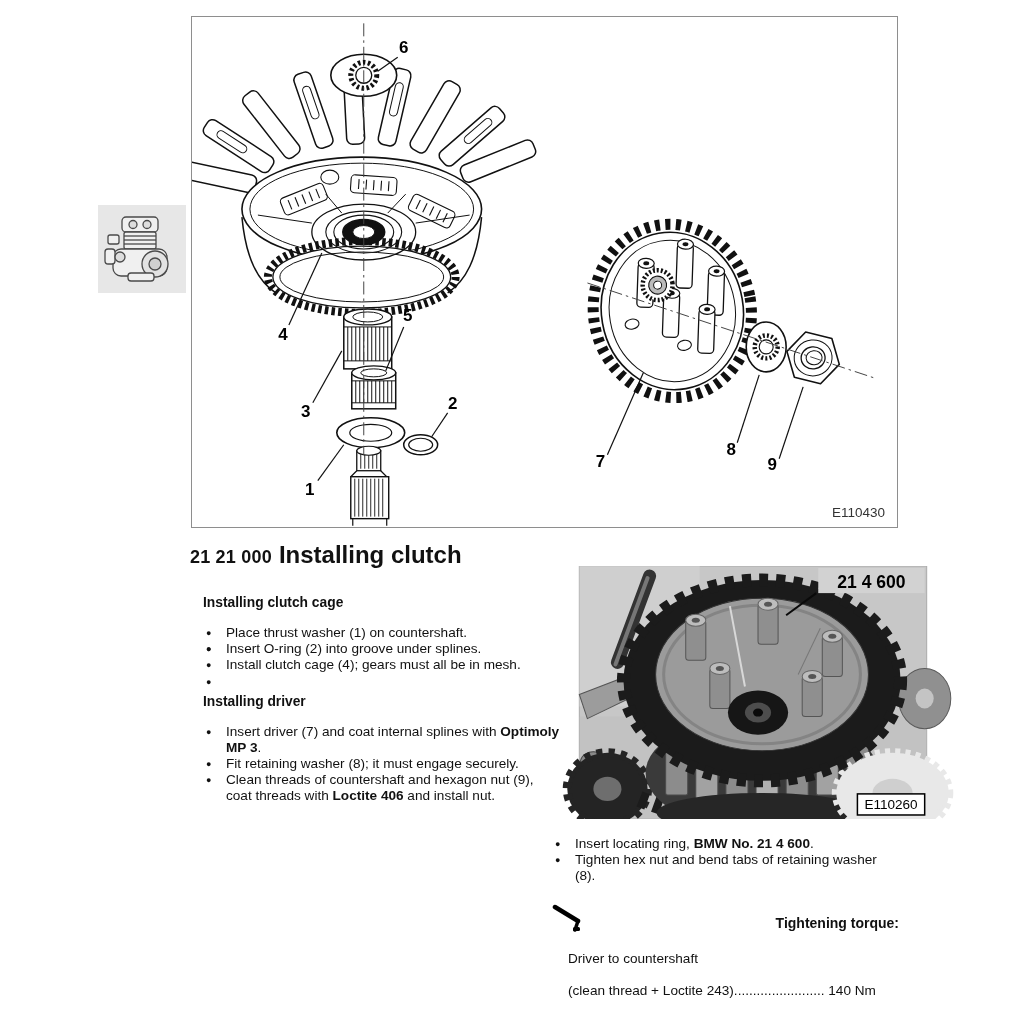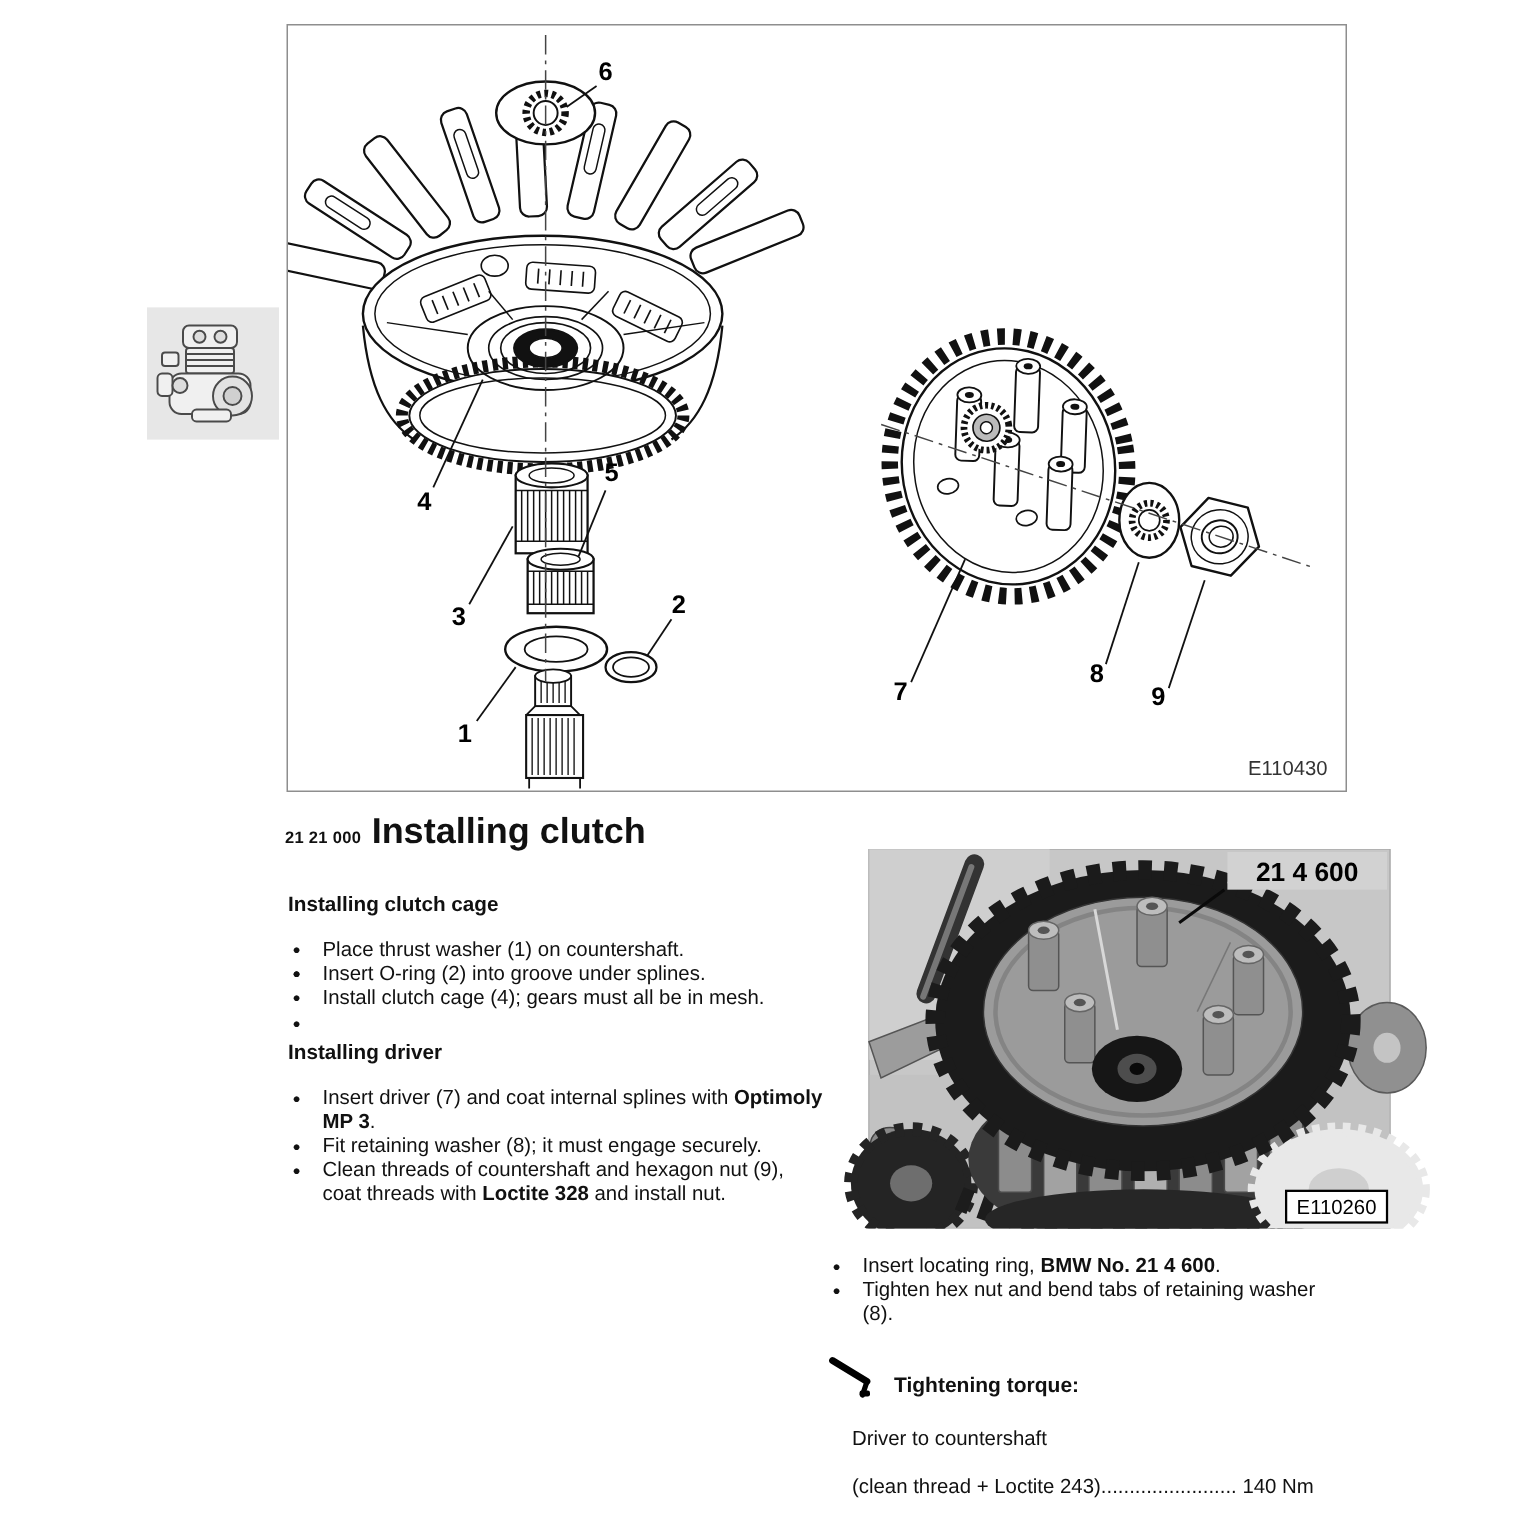--- a/index.html
+++ b/index.html
@@ -20,41 +20,41 @@
     border:1.5px solid #8e8e8e; background:#fff;
   }
   .diagram-box svg { display:block; width:100%; height:100%; }
   .callout { font-family:"Liberation Sans",sans-serif; font-size:17px; font-weight:bold; fill:#000; }
   .figcode { font-family:"Liberation Sans",sans-serif; font-size:13.5px; fill:#333; }
   .cl { stroke:#444; stroke-width:1; stroke-dasharray:13 4 2.5 4; fill:none; }
   .s  { stroke:#111; fill:#fff; }
 
   
   .heading { position:absolute; left:190px; top:541px; display:flex; align-items:baseline; gap:7px; }
-  .heading .code { font-size:11px; font-weight:bold; letter-spacing:0.2px; }
+  .heading .code { font-size:18px; font-weight:bold; letter-spacing:0.2px; }
   .heading .title { font-size:24px; font-weight:bold; }
 
   
   .col { position:absolute; font-size:13.6px; line-height:16.2px; }
-  .left-col  { left:192px; top:595px; width:358px; }
+  .left-col  { left:203px; top:595px; width:358px; }
   .right-col { left:552px; top:566px; width:347px; }
   h3.sec { font-size:13.8px; font-weight:bold; margin:0 0 14px 0; line-height:16px; }
   h3.mt  { margin-top:20px; }
   ul.blist { margin:0; padding:0; list-style:none; }
   ul.blist li { position:relative; padding-left:23px; }
   ul.blist .blt { position:absolute; left:3px; top:0px; font-size:9px; }
   b { font-weight:bold; }
 
   .photo { width:402px; height:253px; margin-bottom:17px; }
   .photo svg { display:block; width:100%; height:100%; }
   .photo-label { font-family:"Liberation Sans",sans-serif; font-size:17.5px; font-weight:bold; fill:#000; }
   .photo-code  { font-family:"Liberation Sans",sans-serif; font-size:13.5px; fill:#000; }
 
   .torque { margin-top:19px; }
-  .torque-head { display:flex; align-items:flex-end; gap:8px; margin-bottom:19px; }
+  .torque-head { display:flex; align-items:flex-end; gap:8px; margin-bottom:19px;justify-content:space-between; }
   .torque-head svg { display:block; }
   .torque-title { font-size:14px; font-weight:bold; }
   .torque-line { margin:16px; }
 </style>
 </head>
 <body>
 
 <div class="page">
 
   <div class="thumb">
@@ -333,21 +333,21 @@
         <li><span class="blt">●</span><span><span>Place thrust washer (1) on countershaft.</span></span></li>
         <li><span class="blt">●</span></li>
         <li><span class="blt">●</span><span><span>Insert O-ring (2) into groove under splines.</span></span></li>
         <li><span class="blt">●</span><span><span>Install clutch cage (4); gears must all be in mesh.</span></span></li>
         <li><span class="blt">●</span></li>
       </ul>
     <h3 class="sec mt">Installing driver</h3>
     <ul class="blist">
         <li><span class="blt">●</span><span><span>Insert driver (7) and coat internal splines with </span><b>Optimoly MP 3</b><span>.</span></span></li>
         <li><span class="blt">●</span><span><span>Fit retaining washer (8); it must engage securely.</span></span></li>
-        <li><span class="blt">●</span><span><span>Clean threads of countershaft and hexagon nut (9), coat threads with </span><b>Loctite 328</b><span> and install nut.</span></span></li>
+        <li><span class="blt">●</span><span><span>Clean threads of countershaft and hexagon nut (9), coat threads with </span><b>Loctite 406</b><span> and install nut.</span></span></li>
       </ul>
   </div>
 
   <div class="col right-col">
     <div class="photo">
       <svg viewBox="0 0 346 252">
         <rect x="0" y="0" width="346" height="252" fill="#c7c7c7" stroke="#aaa" stroke-width="1"></rect>
         <rect x="0" y="0" width="120" height="140" fill="#d4d4d4" opacity="0.6"></rect>
         <rect x="0" y="150" width="346" height="102" fill="#bdbdbd" opacity="0.5"></rect>
 

